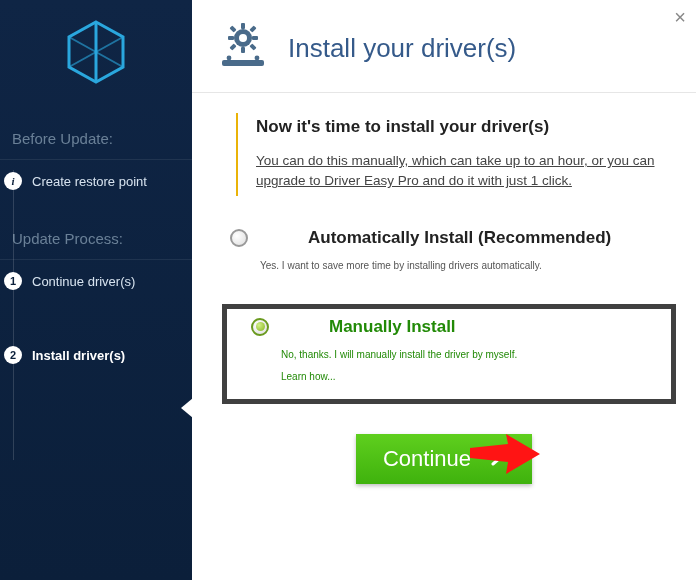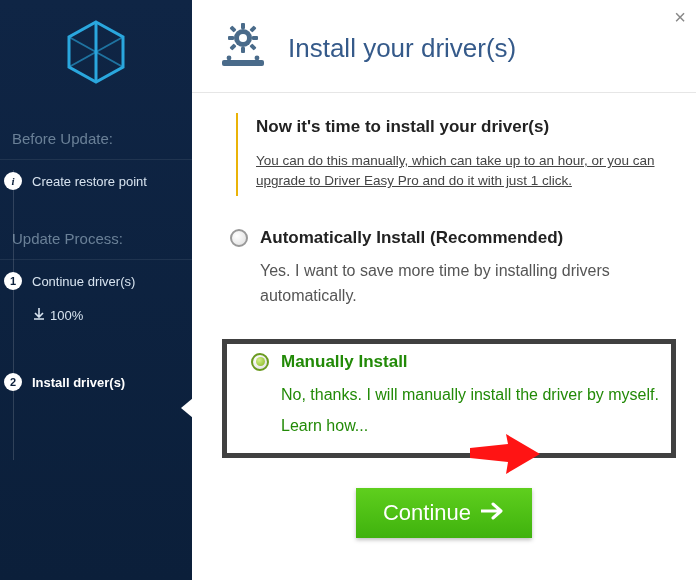--- a/index.html
+++ b/index.html
@@ -22,23 +22,23 @@
 .intro { margin: 20px 20px 24px 44px; border-left: 2px solid #eab308; padding: 4px 10px 4px 18px; }
 .intro h2 { font-size: 17px; color: #222; font-weight: 600; margin-bottom: 14px; }
 .intro p { font-size: 13.5px; color: #444; line-height: 1.5; text-decoration: underline; }
 .options { padding: 0 20px 0 30px; }
 .option { padding: 8px 10px 10px 8px; position: relative; }
 .option.selected { border: 5px solid #404040; padding-left: 24px; }
 .opt-head { display: flex; align-items: center; gap: 12px; }
 .radio-outer { width: 18px; height: 18px; border-radius: 50%; border: 2px solid #999; display: flex; align-items: center; justify-content: center; flex: 0 0 18px; background: radial-gradient(circle at 35% 35%, #fff, #ddd); }
 .radio-outer.checked { border-color: #6a9a1f; }
 .radio-dot { width: 9px; height: 9px; border-radius: 50%; background: radial-gradient(circle at 35% 35%, #d3f08a, #85b51e); }
-.opt-title { font-size: 17px; font-weight: bold; color: #222; }
+.opt-title { font-size: 17px; font-weight: bold; color: #222; margin-left: 48px; }
 .opt-title.green { color: #228a07; }
-.opt-sub { font-size: 16px; color: #555; padding: 10px 0 4px 30px; line-height: 1.6; }
+.opt-sub { font-size: 10px; color: #555; padding: 10px 0 4px 30px; line-height: 1.6; }
 .opt-sub.green { color: #228a07; }
 .learn { color: #228a07; text-decoration: none; display: inline-block; margin-top: 6px; }
 .continue-wrap { text-align: center; margin-top: 30px; position: relative; }
 .continue-btn { display: inline-flex; align-items: center; justify-content: center; gap: 10px; background: linear-gradient(180deg, #5fcf1e 0%, #3fb20d 100%); color: #fff; font-size: 22px; font-weight: 500; width: 176px; height: 50px; border: none; cursor: pointer; box-shadow: 0 2px 4px rgba(0,0,0,0.25); }
 .red-arrow { position: absolute; left: 278px; top: 434px; }
 .spacer { height: 16px; }
 </style>
 </head>
 <body>
 
@@ -61,28 +61,20 @@
       <span class="bullet info">i</span>
       <span>Create restore point</span>
     </div>
 
     <div class="spacer"></div>
 
     <div class="section-label">Update Process:</div>
     <div class="step">
       <span class="bullet">1</span>
       <span>Continue driver(s)</span>
-    </div>
-    <div class="substep">
-      <span>
-        <svg width="10" height="12" viewBox="0 0 10 12">
-            <path d="M5 0 L5 8 M1 5 L5 9 L9 5 M0 11 L10 11" stroke="#d7e3ef" stroke-width="1.6" fill="none"></path>
-          </svg>
-      </span>
-      <span>100%</span>
     </div>
 
     <div class="spacer"></div>
       <div class="spacer"></div>
 
     <div class="step active">
       <span class="bullet">2</span>
       <span>Install driver(s)</span>
     </div>
 

